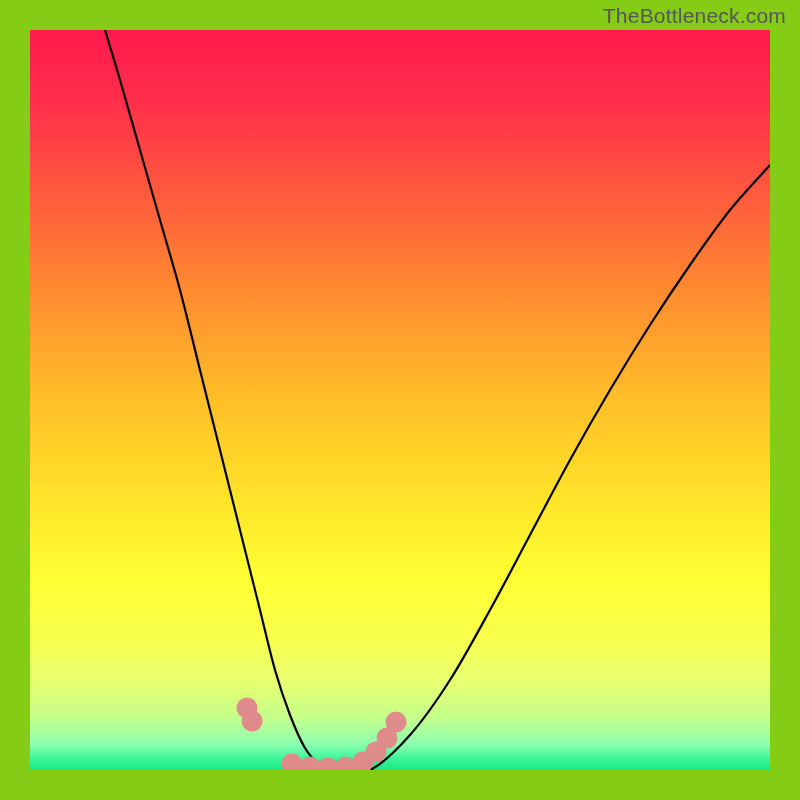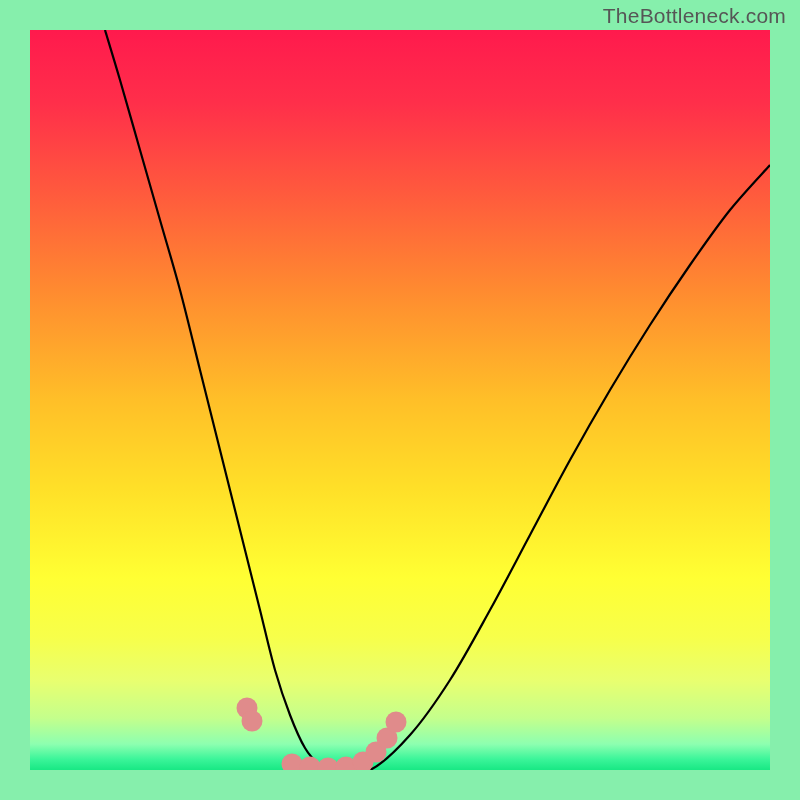--- a/index.html
+++ b/index.html
@@ -1,21 +1,21 @@
 <!DOCTYPE html>
 <html><head>
 <meta charset="utf-8">
 <style>
   * { margin: 0; padding: 0; box-sizing: border-box; }
   html, body { width: 800px; height: 800px; overflow: hidden; background: #000; }
   .frame {
     position: absolute;
     top: 0; left: 0;
     width: 800px; height: 800px;
-    background: #86efac;
+    background: #84cc16;
   }
   .plot-area {
     position: absolute;
     top: 30px;
     left: 30px;
     width: 740px;
     height: 740px;
     overflow: hidden;
   }
   .gradient {

